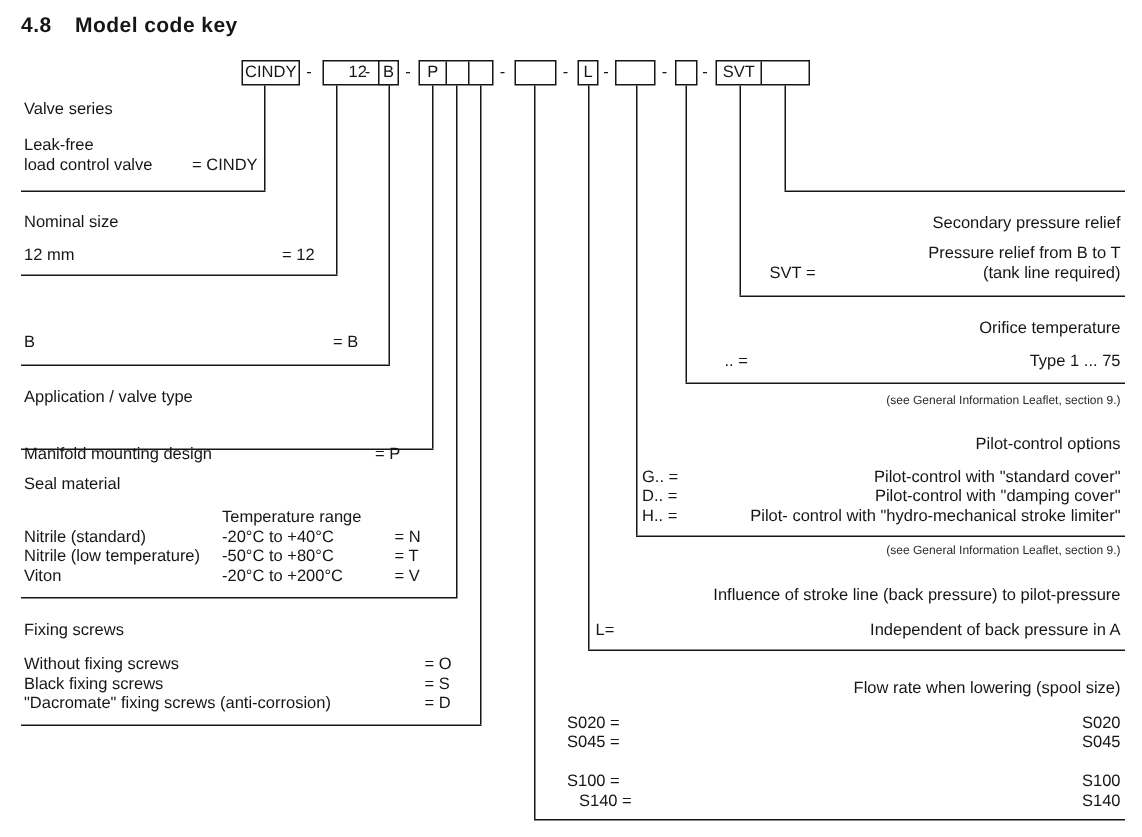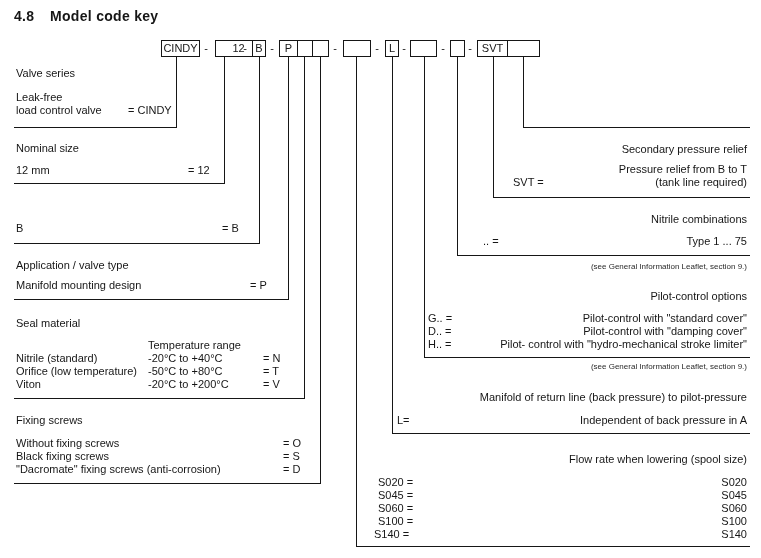--- a/index.html
+++ b/index.html
@@ -120,38 +120,38 @@
 
   <div class="sec" style="left:16px;top:200px;width:330px;height:40px">
     <div class="row" style="top:22px">
       <span>B</span>
       <span class="pos" style="left:206px">= B</span>
     </div>
   </div>
 
   <div class="sec" style="left:16px;top:259px;width:330px;height:38px">
     <div class="h">Application / valve type</div>
-    <div class="row" style="top:20px">
+    <div class="row" style="top:38px">
       <span>Manifold mounting design</span>
       <span class="pos" style="left:234px">= P</span>
     </div>
   </div>
 
   <div class="sec" style="left:16px;top:317px;width:330px;height:78px">
     <div class="h">Seal material</div>
     <div class="row" style="top:22px">
       <span class="pos" style="left:132px">Temperature range</span>
     </div>
     <div class="row" style="top:35px">
       <span>Nitrile (standard)</span>
       <span class="pos" style="left:132px">-20°C to +40°C</span>
       <span class="pos" style="left:247px">= N</span>
     </div>
     <div class="row" style="top:48px">
-      <span>Orifice (low temperature)</span>
+      <span>Nitrile (low temperature)</span>
       <span class="pos" style="left:132px">-50°C to +80°C</span>
       <span class="pos" style="left:247px">= T</span>
     </div>
     <div class="row" style="top:61px">
       <span>Viton</span>
       <span class="pos" style="left:132px">-20°C to +200°C</span>
       <span class="pos" style="left:247px">= V</span>
     </div>
   </div>
 
@@ -177,21 +177,21 @@
     <div class="row" style="top:33px">
       <span class="pos" style="left:23px">SVT =</span>
       <span>(tank line required)</span>
     </div>
     <div class="row" style="top:20px">
       <span>Pressure relief from B to T</span>
     </div>
   </div>
 
   <div class="sec r" style="left:460px;top:213px;right:14px;height:38px">
-    <div class="h">Nitrile combinations</div>
+    <div class="h">Orifice temperature</div>
     <div class="row" style="top:22px">
       <span class="pos" style="left:23px">.. =</span>
       <span>Type 1 ... 75</span>
     </div>
   </div>
   <div class="note" style="top:262px">(see General Information Leaflet, section 9.)</div>
 
   <div class="sec r" style="left:425px;top:290px;right:14px;height:64px">
     <div class="h">Pilot-control options</div>
     <div class="row" style="top:22px">
@@ -203,44 +203,40 @@
       <span>Pilot-control with "damping cover"</span>
     </div>
     <div class="row" style="top:48px">
       <span class="pos" style="left:3px">H.. =</span>
       <span>Pilot- control with "hydro-mechanical stroke limiter"</span>
     </div>
   </div>
   <div class="note" style="top:362px">(see General Information Leaflet, section 9.)</div>
 
   <div class="sec r" style="left:392px;top:391px;right:14px;height:40px">
-    <div class="h">Manifold of return line (back pressure) to pilot-pressure</div>
+    <div class="h">Influence of stroke line (back pressure) to pilot-pressure</div>
     <div class="row" style="top:23px">
       <span class="pos" style="left:5px">L=</span>
       <span>Independent of back pressure in A</span>
     </div>
   </div>
 
   <div class="sec r" style="left:360px;top:453px;right:14px;height:90px">
     <div class="h">Flow rate when lowering (spool size)</div>
     <div class="row" style="top:23px">
       <span class="pos" style="left:18px">S020 =</span>
       <span>S020</span>
     </div>
     <div class="row" style="top:36px">
       <span class="pos" style="left:18px">S045 =</span>
       <span>S045</span>
     </div>
-    <div class="row" style="top:49px">
-      <span class="pos" style="left:18px">S060 =</span>
-      <span>S060</span>
-    </div>
     <div class="row" style="top:62px">
       <span class="pos" style="left:18px">S100 =</span>
       <span>S100</span>
     </div>
     <div class="row" style="top:75px">
-      <span class="pos" style="left:14px">S140 =</span>
+      <span class="pos" style="left:26px">S140 =</span>
       <span>S140</span>
     </div>
   </div>
 
 </div>
 
 </body></html>

